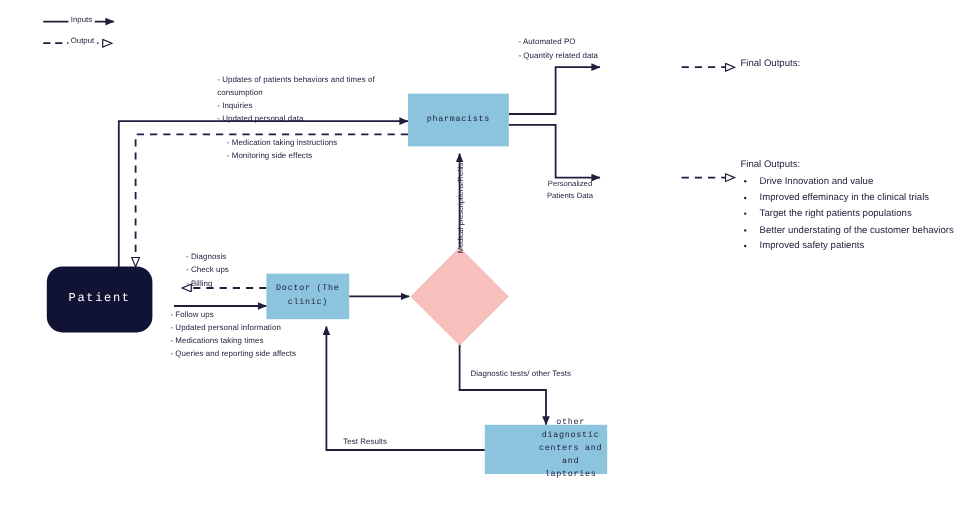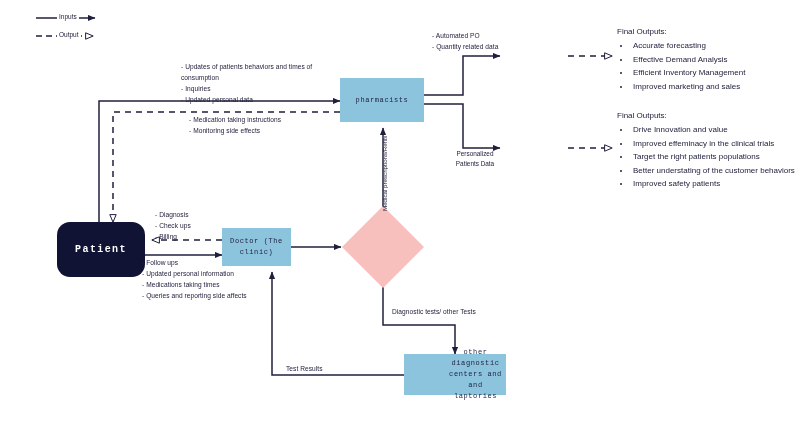--- a/index.html
+++ b/index.html
@@ -23,21 +23,21 @@
 
   .note{position:absolute;font-size:6.6px;line-height:1.65;color:#23233f;
         white-space:pre-line;letter-spacing:.05px;}
   .note-c{position:absolute;font-size:6.4px;line-height:1.55;color:#23233f;
         text-align:center;white-space:pre-line;}
   .vlabel{position:absolute;font-size:6.2px;color:#23233f;
         transform:rotate(-90deg);transform-origin:left top;white-space:nowrap;}
   .legend-row{position:absolute;font-size:6.5px;color:#23233f;background:#fff;padding:0 2px;}
 
   .outputs{position:absolute;font-size:8px;color:#23233f;line-height:1.5;}
-  .outputs .ohead{margin-bottom:2px;}
+  .outputs .ohead{margin-bottom:2px;margin-top:21px;}
   .outputs ul{margin:0;padding-left:14px;list-style:disc;}
   .outputs li{margin:0 0 1.5px 0;padding-left:2px;}
 </style>
 </head>
 <body>
 
 <div id="canvas">
 
   <svg class="lines">
     <defs>
@@ -73,21 +73,21 @@
     <line x1="568" y1="148" x2="612" y2="148" stroke="#1f1f3d" stroke-width="1.5" stroke-dasharray="6 5" marker-end="url(#ah-open)"></line>
 
     <path d="M383,283 L383,325 L455,325 L455,354" fill="none" stroke="#1f1f3d" stroke-width="1.5" marker-end="url(#ah)"></path>
 
     <path d="M404,375 L272,375 L272,272" fill="none" stroke="#1f1f3d" stroke-width="1.5" marker-end="url(#ah)"></path>
   </svg>
 
   <div class="legend-row" style="left:57px;top:13px;">Inputs</div>
   <div class="legend-row" style="left:57px;top:31px;">Output</div>
 
-  <div class="node node-patient" style="left:57px;top:222px;width:88px;height:55px;font-weight:bold;">Patient</div>
+  <div class="node node-patient" style="left:39px;top:222px;width:88px;height:55px;">Patient</div>
 
   <div class="node node-blue" style="left:222px;top:228px;width:69px;height:38px;">Doctor
 (The clinic)</div>
 
   <div class="diamond" style="left:354px;top:218px;width:58px;height:58px;"></div>
 
   <div class="node node-blue" style="left:340px;top:78px;width:84px;height:44px;">pharmacists</div>
 
 
 
@@ -118,26 +118,20 @@
 
   <div class="note-c" style="left:443px;top:149px;width:64px;">Personalized
 Patients Data</div>
 
   <div class="note" style="left:392px;top:307px;width:140px;">Diagnostic tests/ other Tests</div>
 
   <div class="note" style="left:286px;top:364px;width:70px;">Test Results</div>
 
   <div class="outputs" style="left:617px;top:26px;width:185px;">
     <div class="ohead">Final Outputs:</div>
-    <ul>
-      <li>Accurate forecasting</li>
-      <li>Effective  Demand  Analysis</li>
-      <li>Efficient  Inventory Management</li>
-      <li>Improved marketing and sales</li>
-    </ul>
   </div>
 
   <div class="outputs" style="left:617px;top:110px;width:185px;">
     <div class="ohead">Final Outputs:</div>
     <ul>
       <li>Drive Innovation and value</li>
       <li>Improved effeminacy in the clinical trials</li>
       <li>Target the right patients populations</li>
       <li> Better understating of the customer behaviors</li>
       <li>Improved safety patients</li>

